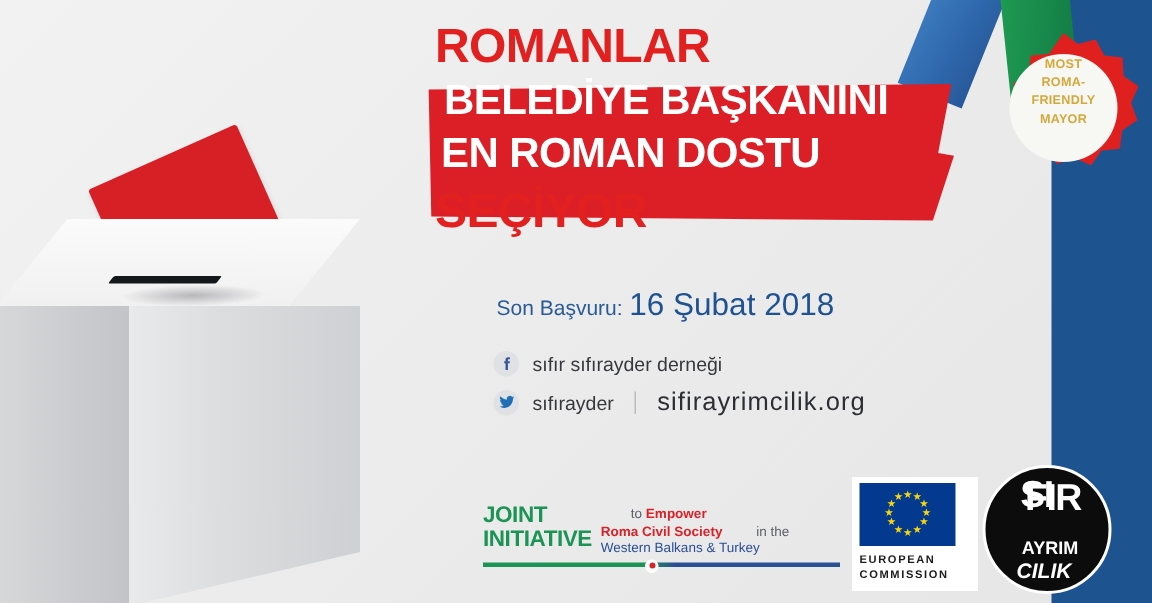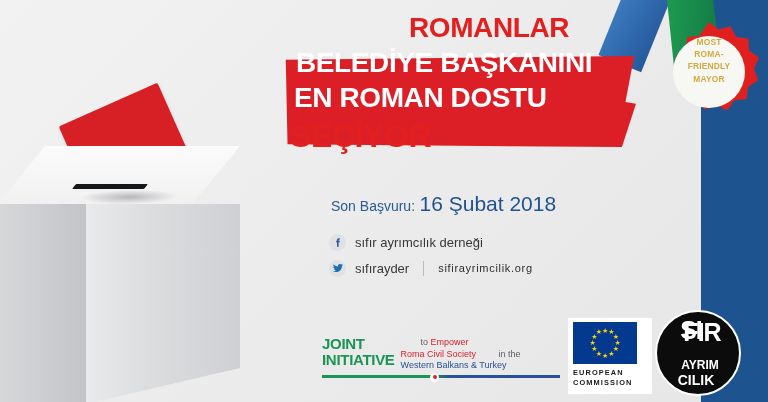--- a/index.html
+++ b/index.html
@@ -96,21 +96,21 @@
   .headline{position:absolute;left:288px;top:14px;width:400px;}
   .red-slab{
     position:absolute;left:-4px;top:42px;width:352px;height:92px;
     background:#dc1f26;
     clip-path:polygon(0.5% 4%,99.5% 0%,97% 50%,100% 52%,96% 99%,1% 96%);
   }
   .hl{
     position:relative;font-weight:bold;font-style:normal;
     letter-spacing:-0.4px;line-height:1;white-space:nowrap;
   }
-  .hl1{font-size:28px;color:#e2201f;margin:0 0 7px 2px;text-align:center;}
+  .hl1{font-size:32px;color:#e2201f;margin:0 0 7px 2px;}
   .hl2{font-size:28px;color:#ffffff;margin:0 0 8px 6px;}
   .hl3{font-size:28px;color:#ffffff;margin:0 0 7px 8px;}
   .hl4{font-size:32px;color:#e2201f;margin:0 0 0 2px;}
 
   
   .deadline{
     position:absolute;left:331px;top:192px;
     color:#2a5b94;white-space:nowrap;
   }
   .deadline .lbl{font-size:14px;}
@@ -123,32 +123,32 @@
     width:17px;height:17px;border-radius:50%;background:#dfe1e4;
     display:flex;align-items:center;justify-content:center;
     margin-right:9px;flex:0 0 auto;
   }
   .sicon svg{display:block;}
   .stxt{font-size:13px;color:#36383b;white-space:nowrap;}
   .divider{
     display:inline-block;width:1px;height:15px;background:#b9bbbe;
     margin:0 14px;vertical-align:-3px;
   }
-  .site{font-size:11px;color:#2c2e31;letter-spacing:.7px;}
+  .site{font-size:17px;color:#2c2e31;letter-spacing:.7px;}
 
   
   .joint{position:absolute;left:322px;top:336px;width:242px;}
   .joint-row{display:flex;align-items:flex-start;}
   .joint-left{
     font-weight:bold;font-size:15px;line-height:1.08;color:#1b9455;
     letter-spacing:-0.3px;text-align:left;white-space:nowrap;
   }
   .joint-right{margin-left:6px;font-size:9px;line-height:1.28;white-space:nowrap;padding-top:1px;}
   .t-grey{color:#5b5f66;padding-left:20px;}
-  .t-red{color:#d8232a;font-weight:normal;}
+  .t-red{color:#d8232a;font-weight:bold;}
   .t-blue{color:#2b4f94;}
   .joint-bar{
     position:relative;margin-top:3px;width:238px;height:3px;
     background:linear-gradient(90deg,#1b9455 0%,#1b9455 46%,#2b4f94 54%,#2b4f94 100%);
   }
   .joint-dot{
     position:absolute;left:108px;top:-2px;width:9px;height:9px;
     background:#ffffff;border-radius:50%;
   }
   .joint-dot:after{
@@ -168,21 +168,21 @@
     border-radius:50%;background:#0c0c0c;border:2.5px solid #ffffff;
     overflow:hidden;
   }
   .sifir .l1,.sifir .l2,.sifir .l3,.sifir .l4{
     position:absolute;color:#ffffff;font-weight:bold;text-align:center;width:100%;
     letter-spacing:-1px;
   }
   .sifir .l1{top:4px;font-size:25px;left:-7px;}
   .sifir .l2{top:6px;font-size:25px;left:4px;}
   .sifir .l3{top:46px;font-size:12px;left:2px;letter-spacing:0px;}
-  .sifir .l4{top:60px;font-size:14px;left:-2px;letter-spacing:0px;}
+  .sifir .l4{top:60px;font-size:14px;left:-2px;letter-spacing:0px;font-style:italic;}
 </style>
 </head>
 <body>
 
 <div id="poster">
 
   <div class="blue-band"></div>
 
   <div class="ballot-wrap">
     <div class="ballot"></div>
@@ -221,21 +221,21 @@
     <span class="val">16 Şubat 2018</span>
   </div>
 
   <div class="social">
     <div class="srow">
       <span class="sicon">
         <svg width="11" height="11" viewBox="0 0 24 24">
             <path fill="#3b5998" d="M14.5 8.2V6.6c0-.7.2-1.1 1.2-1.1h1.6V2.6h-2.6c-2.7 0-3.8 1.6-3.8 3.7v1.9H9v3h1.9V21h3.6v-9.8h2.5l.3-3h-2.8z"></path>
           </svg>
       </span>
-      <span class="stxt">sıfır ayrımcılık derneği</span>
+      <span class="stxt">sıfır sıfırayder derneği</span>
     </div>
     <div class="srow">
       <span class="sicon">
         <svg width="12" height="12" viewBox="0 0 24 24">
             <path fill="#1f6fb4" d="M22 5.9c-.7.3-1.5.5-2.4.6.9-.5 1.5-1.3 1.8-2.3-.8.5-1.7.8-2.6 1a4.1 4.1 0 0 0-7 3.7C8.3 8.7 5.2 7 3.2 4.4a4.1 4.1 0 0 0 1.3 5.5c-.7 0-1.3-.2-1.9-.5 0 2 1.4 3.7 3.3 4.1-.6.2-1.2.2-1.8.1.5 1.6 2 2.8 3.8 2.8A8.2 8.2 0 0 1 2 18.1 11.6 11.6 0 0 0 8.3 20c7.5 0 11.6-6.3 11.6-11.7v-.5c.8-.6 1.5-1.3 2.1-2z"></path>
           </svg>
       </span>
       <span class="stxt">sıfırayder</span>
       <span class="divider"></span>
       <span class="site">sifirayrimcilik.org</span>

